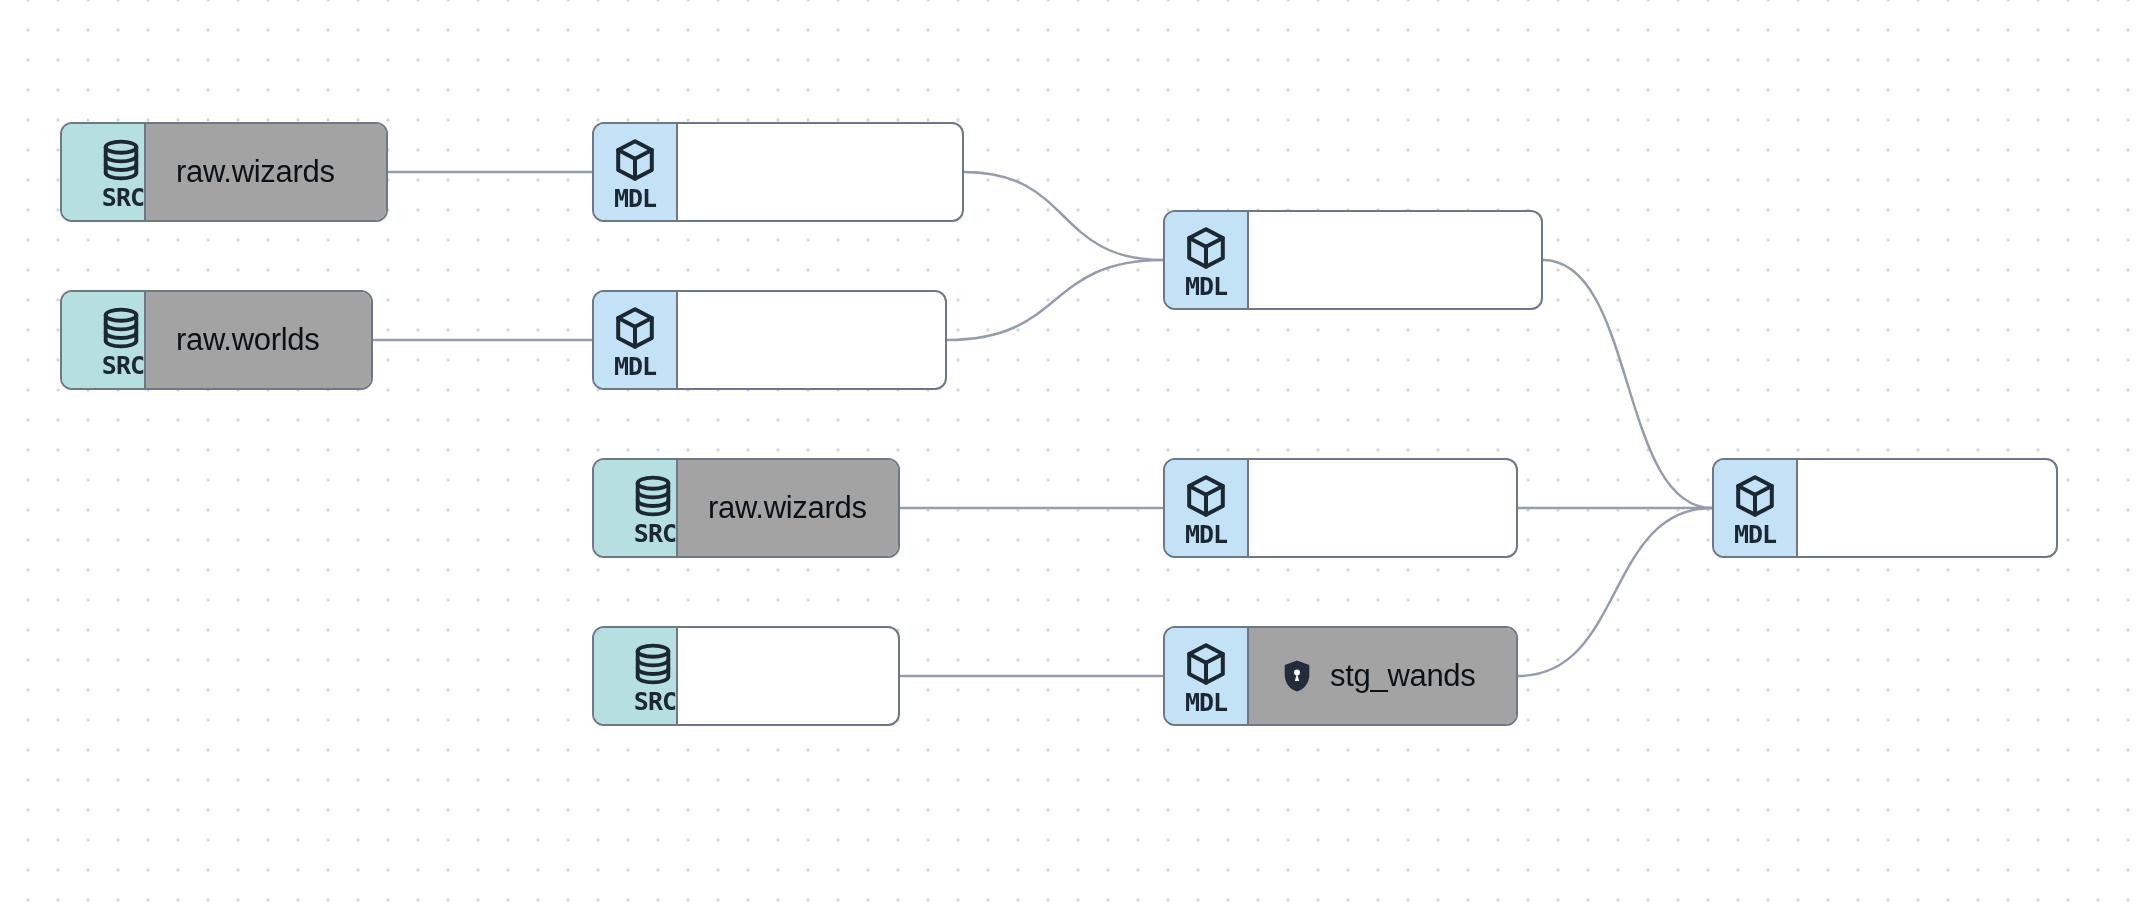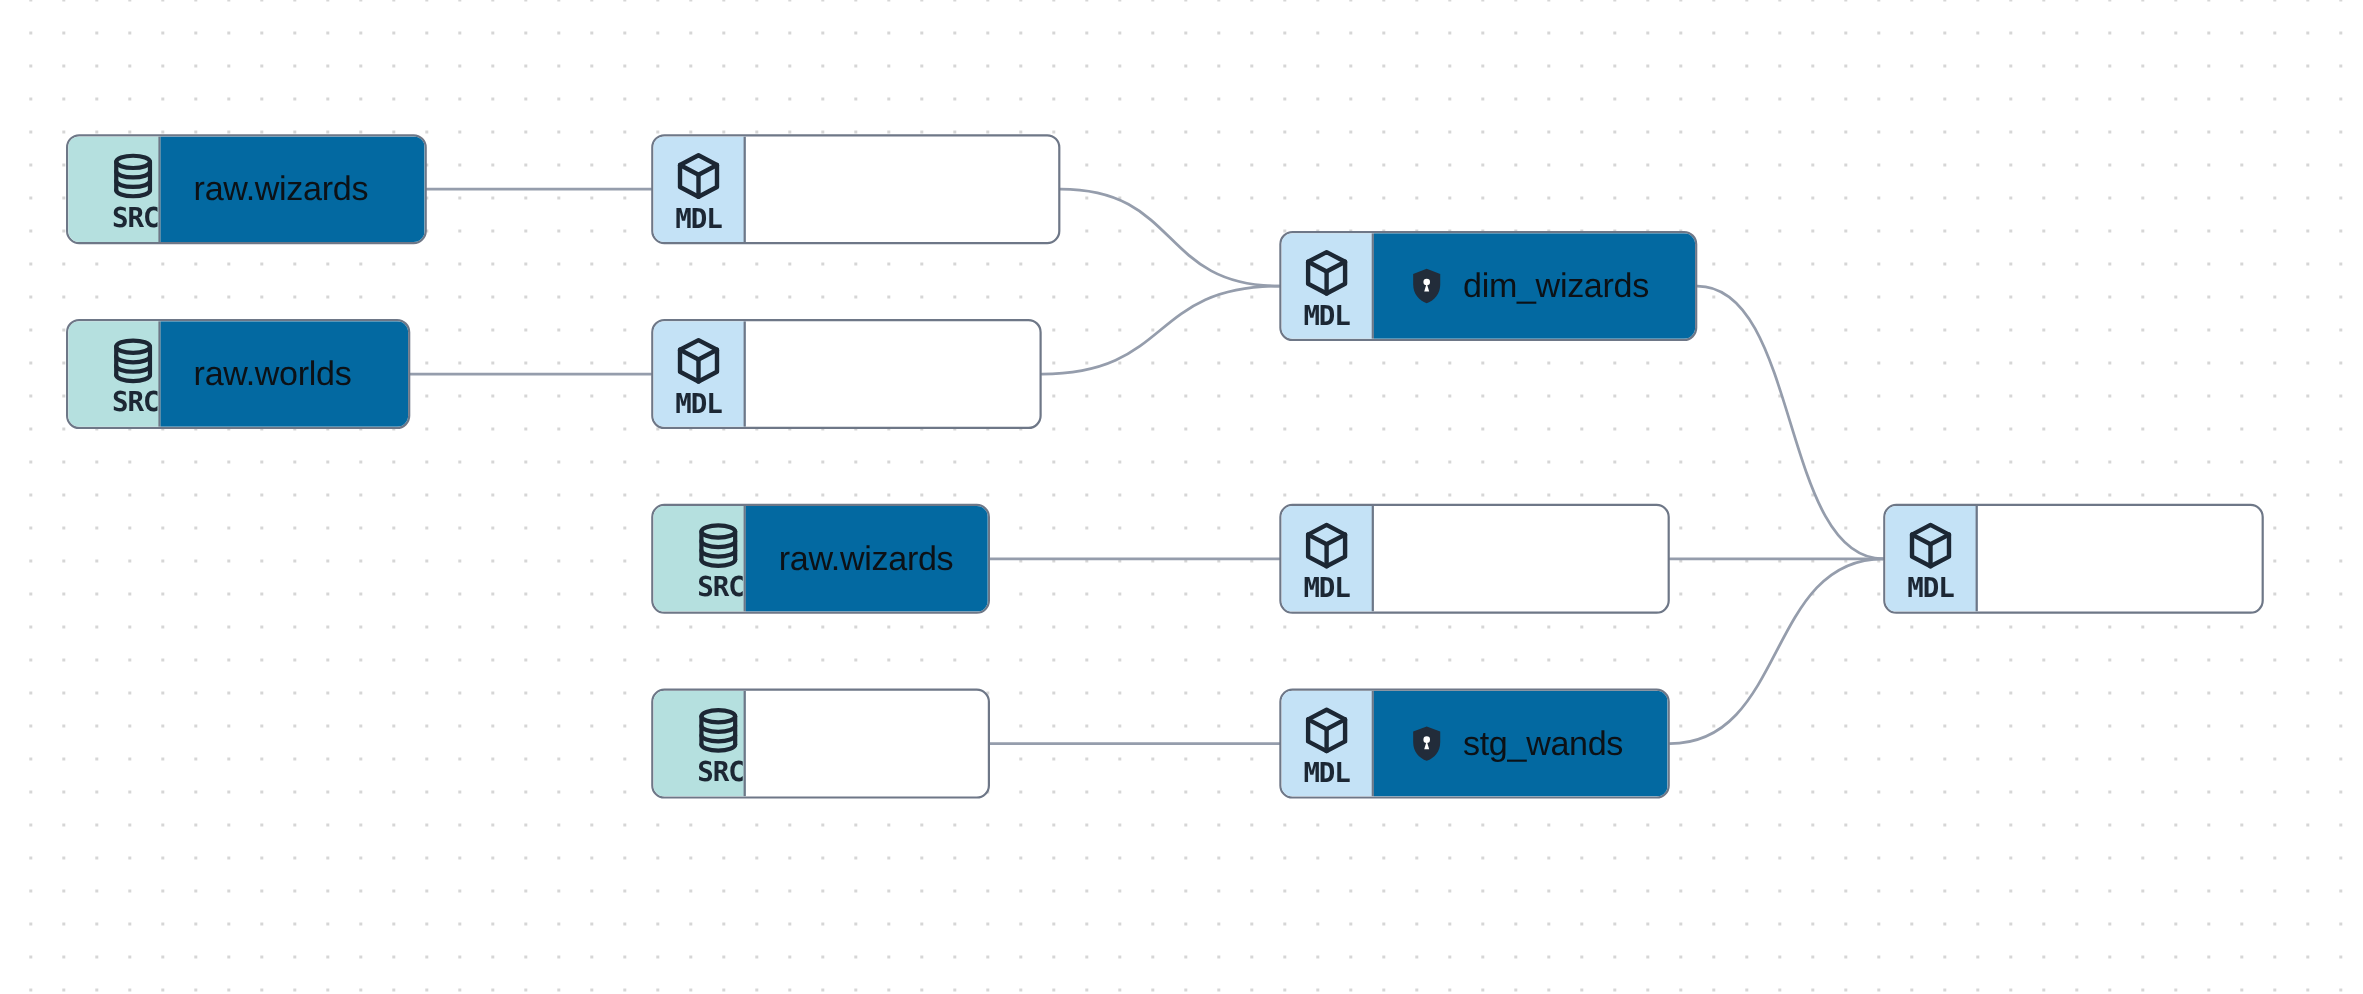--- a/index.html
+++ b/index.html
@@ -60,21 +60,21 @@
     font-size: 25px;
     line-height: 28px;
     letter-spacing: -1px;
     color: #1c2734;
   }
   .node-body {
     flex: 1 1 auto;
     display: flex;
     align-items: center;
     padding-left: 30px;
-    background: #0369a1;
+    background: #a3a3a3;
   }
   .node-body .shield { margin-right: 15px; flex: 0 0 auto; }
   .node-title {
     font-size: 31px;
     font-weight: 400;
     letter-spacing: -0.3px;
     color: #0c1116;
     white-space: nowrap;
   }
 </style>
@@ -148,83 +148,75 @@
       </div>
       <div class="node model" style="left: 1163px; top: 210px; width: 380px;">
         <div class="badge">
           <svg width="48" height="48" viewBox="0 0 24 24" fill="none" stroke="#1c2734" stroke-width="2" stroke-linecap="round" stroke-linejoin="round">
             <path d="M12 2.6 L20.4 7 V17 L12 21.4 L3.6 17 V7 Z"></path>
             <path d="M3.6 7 L12 11.4 L20.4 7"></path>
             <path d="M12 11.4 V21.4"></path>
           </svg>
           <span class="badge-label">MDL</span>
         </div>
+      </div>
+      <div class="node source" style="left: 592px; top: 458px; width: 308px;">
+        <div class="badge">
+          <svg width="46" height="46" viewBox="0 0 24 24" fill="none" stroke="#1c2734" stroke-width="2" stroke-linecap="round" stroke-linejoin="round">
+            <ellipse cx="12" cy="5.3" rx="8" ry="2.9"></ellipse>
+            <path d="M4 5.3 v13.4"></path>
+            <path d="M20 5.3 v13.4"></path>
+            <path d="M4 9.8 a8 2.9 0 0 0 16 0"></path>
+            <path d="M4 14.3 a8 2.9 0 0 0 16 0"></path>
+            <path d="M4 18.7 a8 2.9 0 0 0 16 0"></path>
+          </svg>
+          <span class="badge-label">SRC</span>
+        </div>
+        <div class="node-body">
+          <span class="node-title">raw.wizards</span>
+        </div>
+      </div>
+      <div class="node model" style="left: 1163px; top: 458px; width: 355px;">
+        <div class="badge">
+          <svg width="48" height="48" viewBox="0 0 24 24" fill="none" stroke="#1c2734" stroke-width="2" stroke-linecap="round" stroke-linejoin="round">
+            <path d="M12 2.6 L20.4 7 V17 L12 21.4 L3.6 17 V7 Z"></path>
+            <path d="M3.6 7 L12 11.4 L20.4 7"></path>
+            <path d="M12 11.4 V21.4"></path>
+          </svg>
+          <span class="badge-label">MDL</span>
+        </div>
+      </div>
+      <div class="node source" style="left: 592px; top: 626px; width: 308px;">
+        <div class="badge">
+          <svg width="46" height="46" viewBox="0 0 24 24" fill="none" stroke="#1c2734" stroke-width="2" stroke-linecap="round" stroke-linejoin="round">
+            <ellipse cx="12" cy="5.3" rx="8" ry="2.9"></ellipse>
+            <path d="M4 5.3 v13.4"></path>
+            <path d="M20 5.3 v13.4"></path>
+            <path d="M4 9.8 a8 2.9 0 0 0 16 0"></path>
+            <path d="M4 14.3 a8 2.9 0 0 0 16 0"></path>
+            <path d="M4 18.7 a8 2.9 0 0 0 16 0"></path>
+          </svg>
+          <span class="badge-label">SRC</span>
+        </div>
+      </div>
+      <div class="node model" style="left: 1163px; top: 626px; width: 355px;">
+        <div class="badge">
+          <svg width="48" height="48" viewBox="0 0 24 24" fill="none" stroke="#1c2734" stroke-width="2" stroke-linecap="round" stroke-linejoin="round">
+            <path d="M12 2.6 L20.4 7 V17 L12 21.4 L3.6 17 V7 Z"></path>
+            <path d="M3.6 7 L12 11.4 L20.4 7"></path>
+            <path d="M12 11.4 V21.4"></path>
+          </svg>
+          <span class="badge-label">MDL</span>
+        </div>
         <div class="node-body">
           <svg class="shield" width="36" height="36" viewBox="0 0 24 24">
             <path fill="#222c3a" d="M12 1.6 L20.2 4.7 V11 C20.2 16.9 16.7 20.8 12 22.4 C7.3 20.8 3.8 16.9 3.8 11 V4.7 Z"></path>
             <circle cx="12" cy="9.6" r="2" fill="#ffffff"></circle>
             <path fill="#ffffff" d="M12 10.4 L13.5 15.4 H10.5 Z"></path>
           </svg>
-          <span class="node-title">dim_wizards</span>
-        </div>
-      </div>
-      <div class="node source" style="left: 592px; top: 458px; width: 308px;">
-        <div class="badge">
-          <svg width="46" height="46" viewBox="0 0 24 24" fill="none" stroke="#1c2734" stroke-width="2" stroke-linecap="round" stroke-linejoin="round">
-            <ellipse cx="12" cy="5.3" rx="8" ry="2.9"></ellipse>
-            <path d="M4 5.3 v13.4"></path>
-            <path d="M20 5.3 v13.4"></path>
-            <path d="M4 9.8 a8 2.9 0 0 0 16 0"></path>
-            <path d="M4 14.3 a8 2.9 0 0 0 16 0"></path>
-            <path d="M4 18.7 a8 2.9 0 0 0 16 0"></path>
-          </svg>
-          <span class="badge-label">SRC</span>
-        </div>
-        <div class="node-body">
-          <span class="node-title">raw.wizards</span>
-        </div>
-      </div>
-      <div class="node model" style="left: 1163px; top: 458px; width: 355px;">
-        <div class="badge">
-          <svg width="48" height="48" viewBox="0 0 24 24" fill="none" stroke="#1c2734" stroke-width="2" stroke-linecap="round" stroke-linejoin="round">
-            <path d="M12 2.6 L20.4 7 V17 L12 21.4 L3.6 17 V7 Z"></path>
-            <path d="M3.6 7 L12 11.4 L20.4 7"></path>
-            <path d="M12 11.4 V21.4"></path>
-          </svg>
-          <span class="badge-label">MDL</span>
-        </div>
-      </div>
-      <div class="node source" style="left: 592px; top: 626px; width: 308px;">
-        <div class="badge">
-          <svg width="46" height="46" viewBox="0 0 24 24" fill="none" stroke="#1c2734" stroke-width="2" stroke-linecap="round" stroke-linejoin="round">
-            <ellipse cx="12" cy="5.3" rx="8" ry="2.9"></ellipse>
-            <path d="M4 5.3 v13.4"></path>
-            <path d="M20 5.3 v13.4"></path>
-            <path d="M4 9.8 a8 2.9 0 0 0 16 0"></path>
-            <path d="M4 14.3 a8 2.9 0 0 0 16 0"></path>
-            <path d="M4 18.7 a8 2.9 0 0 0 16 0"></path>
-          </svg>
-          <span class="badge-label">SRC</span>
-        </div>
-      </div>
-      <div class="node model" style="left: 1163px; top: 626px; width: 355px;">
-        <div class="badge">
-          <svg width="48" height="48" viewBox="0 0 24 24" fill="none" stroke="#1c2734" stroke-width="2" stroke-linecap="round" stroke-linejoin="round">
-            <path d="M12 2.6 L20.4 7 V17 L12 21.4 L3.6 17 V7 Z"></path>
-            <path d="M3.6 7 L12 11.4 L20.4 7"></path>
-            <path d="M12 11.4 V21.4"></path>
-          </svg>
-          <span class="badge-label">MDL</span>
-        </div>
-        <div class="node-body">
-          <svg class="shield" width="36" height="36" viewBox="0 0 24 24">
-            <path fill="#222c3a" d="M12 1.6 L20.2 4.7 V11 C20.2 16.9 16.7 20.8 12 22.4 C7.3 20.8 3.8 16.9 3.8 11 V4.7 Z"></path>
-            <circle cx="12" cy="9.6" r="2" fill="#ffffff"></circle>
-            <path fill="#ffffff" d="M12 10.4 L13.5 15.4 H10.5 Z"></path>
-          </svg>
           <span class="node-title">stg_wands</span>
         </div>
       </div>
       <div class="node model" style="left: 1712px; top: 458px; width: 346px;">
         <div class="badge">
           <svg width="48" height="48" viewBox="0 0 24 24" fill="none" stroke="#1c2734" stroke-width="2" stroke-linecap="round" stroke-linejoin="round">
             <path d="M12 2.6 L20.4 7 V17 L12 21.4 L3.6 17 V7 Z"></path>
             <path d="M3.6 7 L12 11.4 L20.4 7"></path>
             <path d="M12 11.4 V21.4"></path>
           </svg>

